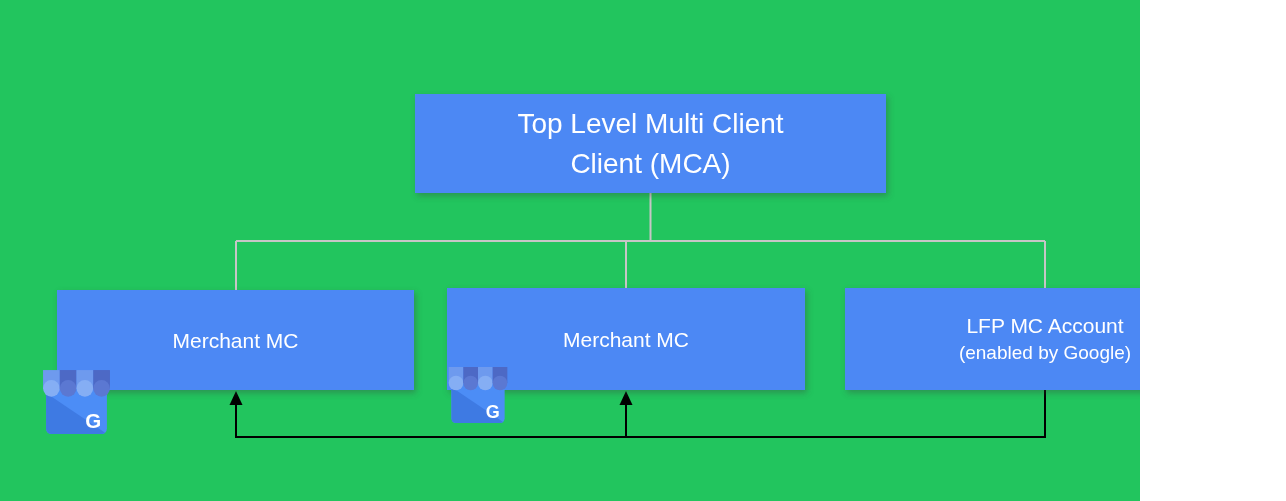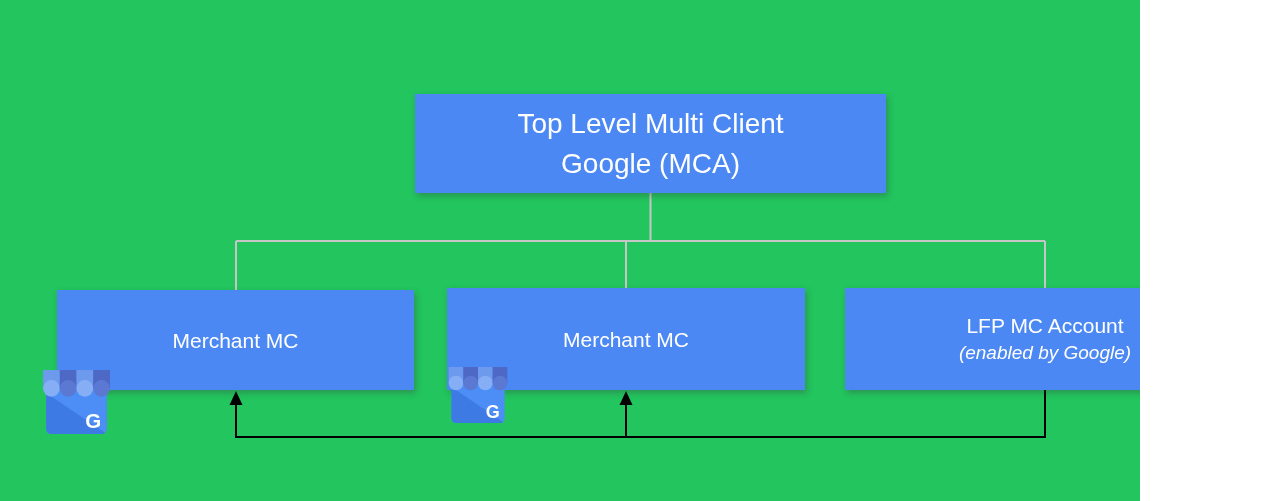--- a/index.html
+++ b/index.html
@@ -64,21 +64,20 @@
     width: 358px; height: 102px;
     font-size: 21px; line-height: 27px;
   }
   .node-lfp {
     left: 845px; top: 288px;
     width: 400px; height: 102px;
     font-size: 21px; line-height: 27px;
   }
   .node-lfp .line2 {
     font-size: 19px;
-    font-style: italic;
   }
   .gmb-icon {
     position: absolute;
     z-index: 2;
   }
   .gmb-icon-1 { left: 40px; top: 367px; width: 73px; height: 70px; }
   .gmb-icon-2 { left: 446px; top: 362px; width: 64px; height: 66px; }
 
   .icon-body          { fill: var(--icon-body, #4c8df6); }
   .icon-shadow        { fill: var(--icon-shadow, #3e7ae3); }
@@ -125,21 +124,21 @@
           <rect class="awning-dark" x="70" y="4" width="22" height="24"></rect>
           <circle class="awning-dark-scallop" cx="81" cy="28" r="11"></circle>
         </g>
         <text class="g-letter" x="70" y="80" text-anchor="middle">G</text>
       </symbol>
     </defs>
   </svg>
 
   <div class="node node-top">
     <span class="line1">Top Level Multi Client</span>
-    <span class="line2">Google (MCA)</span>
+    <span class="line2">Client (MCA)</span>
   </div>
 
   <div class="node node-sub1">
     <span class="line1">Merchant MC</span>
   </div>
 
   <div class="node node-sub2">
     <span class="line1">Merchant MC</span>
   </div>
 

